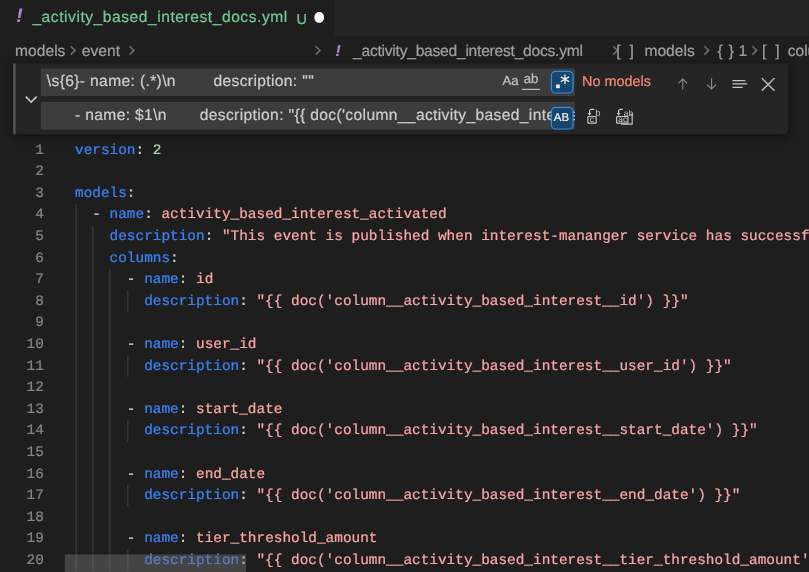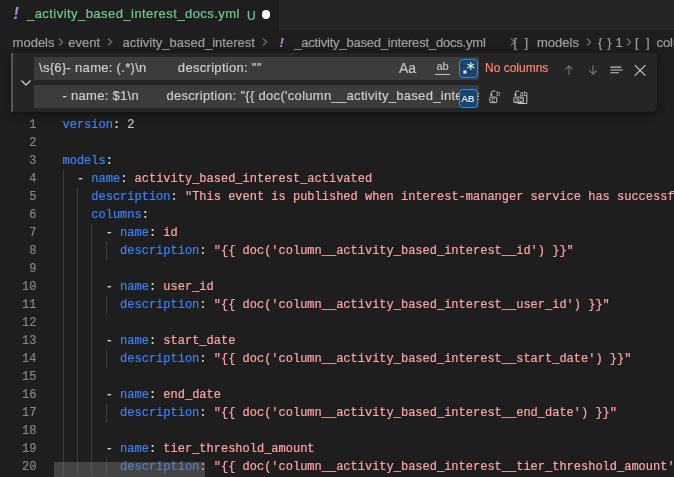--- a/index.html
+++ b/index.html
@@ -40,21 +40,20 @@
   </div>
 <div id="crumbs">
   <span class="it" style="left:12.6px">models</span>
   <svg class="ch" width="10" height="10" viewBox="0 0 10 10" style="left:56px">
       <path d="M3 1.5l3.6 3.5L3 8.5" stroke="#6e6e6e" stroke-width="1.3" fill="none"></path>
     </svg>
   <span class="it" style="left:68.2px">event</span>
   <svg class="ch" width="10" height="10" viewBox="0 0 10 10" style="left:105px">
       <path d="M3 1.5l3.6 3.5L3 8.5" stroke="#6e6e6e" stroke-width="1.3" fill="none"></path>
     </svg>
-  <span class="it" style="left:122.6px">activity_based_interest</span>
   <svg class="ch" width="10" height="10" viewBox="0 0 10 10" style="left:260px">
       <path d="M3 1.5l3.6 3.5L3 8.5" stroke="#6e6e6e" stroke-width="1.3" fill="none"></path>
     </svg>
   <span class="it" style="left:279.5px;color:#b180d7;font-style:italic;font-weight:bold">!</span>
   <span class="it" style="left:294.2px;letter-spacing:-0.2px">_activity_based_interest_docs.yml</span>
   <svg class="ch" width="10" height="10" viewBox="0 0 10 10" style="left:507.5px">
       <path d="M3 1.5l3.6 3.5L3 8.5" stroke="#6e6e6e" stroke-width="1.3" fill="none"></path>
     </svg>
   <span class="it br" style="left:513.5px">[]</span>
   <span class="it" style="left:537px">models</span>
@@ -121,32 +120,32 @@
         <span class="k">description</span>: <span class="s">"{{ doc('column__activity_based_interest__tier_threshold_amount') }}"</span></pre>
 <div id="hsb"></div>
 <div id="findw">
   <div id="sash"></div>
   <svg id="chev" width="12" height="8" viewBox="0 0 12 8" style="left:8.5px">
       <path d="M1.5 1.5L6 6l4.5-4.5" stroke="#c5c5c5" stroke-width="1.4" fill="none"></path>
     </svg>
   <div class="inp" id="finp"><span style="padding-left:5.5px">\s{6}- name: (.*)\n        description: ""</span></div>
   <div class="inp" id="rinp"><span style="padding-left:5.5px">      - name: $1\n       description: "{{ doc('column__activity_based_interest</span></div>
 
-  <div class="tog" style="left:387px;top:6px;color:#c0c0c0;font-size:14px;line-height:19px">Aa</div>
+  <div class="tog" style="left:405px;top:6px;color:#c0c0c0;font-size:11px;line-height:19px">Aa</div>
   <div class="tog" style="left:422px;top:6px;color:#c0c0c0;font-size:11px;line-height:15px">ab<span style="position:absolute;left:2px;right:2px;bottom:3.5px;height:1px;background:#c0c0c0"></span></div>
   <div class="tog togon" style="left:447.5px;top:6px">
     <svg width="17" height="17" viewBox="0 0 17 17">
         <g stroke="#ececec" stroke-width="1.15">
           <path d="M10.8 2v8M7.3 4l7 4M14.3 4l-7 4"></path>
         </g>
         <rect x="3.4" y="10.4" width="3.1" height="3.1" fill="#ececec"></rect>
       </svg>
   </div>
 
-  <div id="nores">No columns</div>
+  <div id="nores">No models</div>
 
   <svg class="icon" style="left:551px;top:10px" width="14" height="14" viewBox="0 0 16 16">
       <path d="M8 2.5l4.5 4.5-.7.7L8.5 4.4V13.5h-1V4.4L4.2 7.7l-.7-.7L8 2.5z" fill="#8f8f8f"></path>
     </svg>
   <svg class="icon" style="left:575px;top:10px" width="14" height="14" viewBox="0 0 16 16">
       <path d="M8 13.5L3.5 9l.7-.7 3.3 3.3V2.5h1v9.1l3.3-3.3.7.7L8 13.5z" fill="#8f8f8f"></path>
     </svg>
   <svg class="icon" style="left:598px;top:10px" width="15" height="15" viewBox="0 0 16 16">
       <path d="M1.5 3.8h11.5v1.2H1.5zM1.5 6.8h13v1.2H1.5zM1.5 9.8h9v1.2H1.5z" fill="#c5c5c5"></path>
     </svg>

